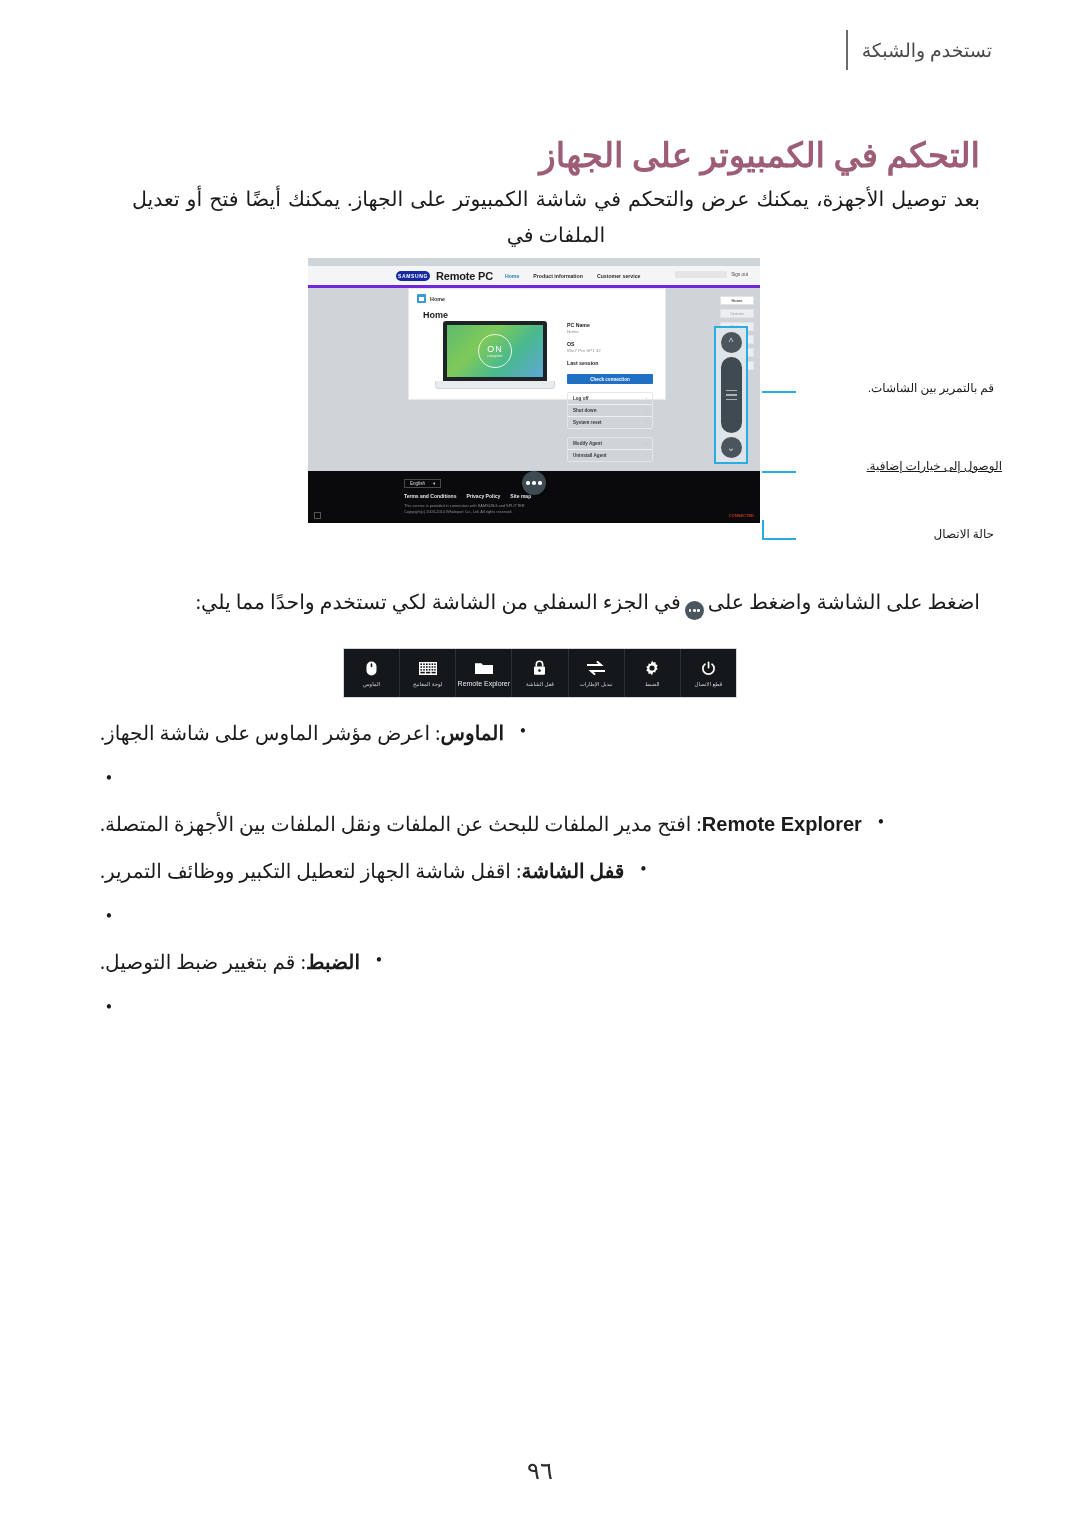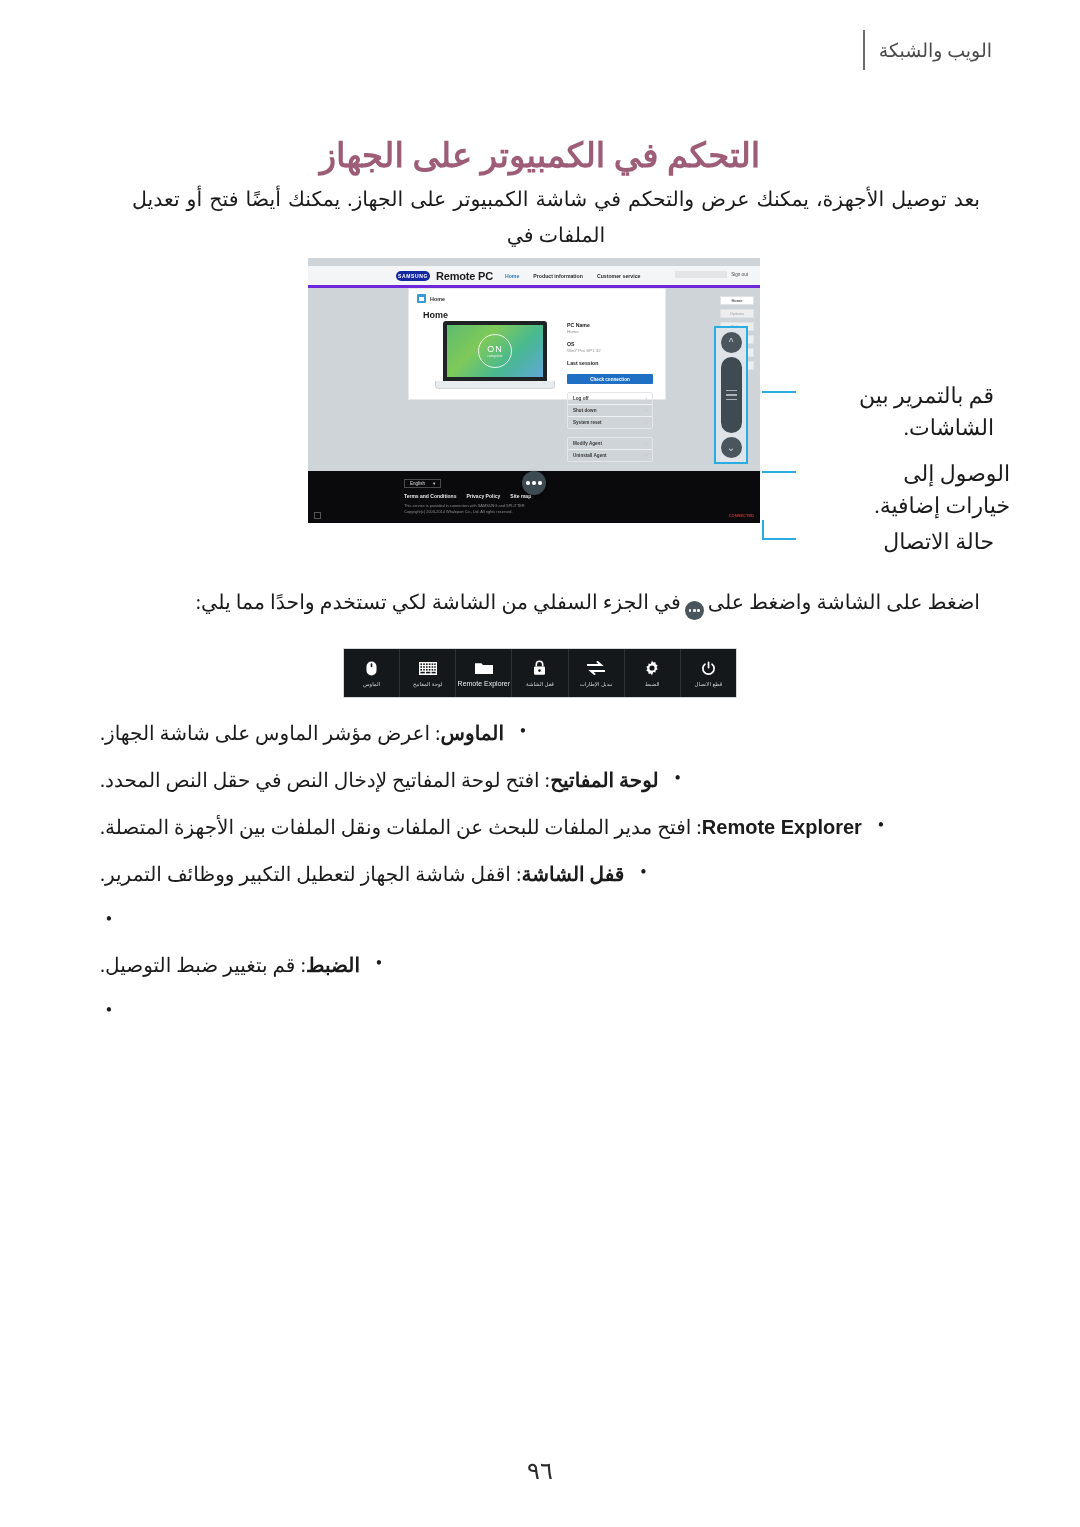--- a/index.html
+++ b/index.html
@@ -35,21 +35,21 @@
     background: #6b6b6b;
     display: block;
   }
 
   
   .chapter-title {
     position: absolute;
     top: 112px;
     right: 100px;
     left: 100px;
-    text-align: center;
+    text-align: right;
     font-size: 34px;
     font-weight: bold;
     color: #9d5d77;
     font-family: "Liberation Serif", serif;
     letter-spacing: 0.5px;
   }
 
   
   .intro {
     position: absolute;
@@ -222,21 +222,21 @@
   }
   .scrollctl .bar em { display: block; width: 11px; height: 1.4px; background: #aab2b8; }
 
   
   .leader { position: absolute; background: #2aabe2; height: 2px; }
   .leader-v { position: absolute; background: #2aabe2; width: 2px; }
 
   .callout {
     position: absolute;
     font-family: "Liberation Serif", serif;
-    font-size: 22px;
+    font-size: 12px;
     color: #1b1b1b;
     line-height: 1.45;
     text-align: right;
     direction: rtl;
   }
 
   
   .midpara {
     position: absolute;
     top: 585px; right: 100px; left: 100px;
@@ -299,21 +299,21 @@
   .pagenum {
     position: absolute; bottom: 42px; left: 0; width: 100%;
     text-align: center; font-size: 24px; color: #2b2b2b;
     font-family: "Liberation Serif", serif;
   }
 </style>
 </head>
 <body>
 
 <div class="page-header">
-  <span class="hdr-text">الويب والشبكة</span>
+  <span class="hdr-text">تستخدم والشبكة</span>
   <span class="hdr-rule"></span>
 </div>
 
 <h1 class="chapter-title">التحكم في الكمبيوتر على الجهاز</h1>
 
 <div class="intro">
   <span class="l1">بعد توصيل الأجهزة، يمكنك عرض والتحكم في شاشة الكمبيوتر على الجهاز. يمكنك أيضًا فتح أو تعديل الملفات في</span>
   <span class="l2">الكمبيوتر ونقلها إلى الجهاز.</span>
 </div>
 
@@ -434,21 +434,21 @@
       <span class="rnd">⌄</span>
     </div>
   </div>
 
   <div class="leader" style="left:762px; top:133px; width:34px;"></div>
   <div class="leader" style="left:762px; top:213px; width:34px;"></div>
   <div class="leader" style="left:762px; top:280px; width:34px;"></div>
   <div class="leader-v" style="left:762px; top:262px; height:20px;"></div>
 
   <div class="callout" style="right:86px; top:122px; width:190px;">قم بالتمرير بين الشاشات.</div>
-  <div class="callout" style="right:70px; top:200px; width:170px;">الوصول إلى خيارات إضافية.</div>
+  <div class="callout" style="right:78px; top:200px; width:170px;text-decoration:underline;">الوصول إلى خيارات إضافية.</div>
   <div class="callout" style="right:86px; top:268px; width:190px;">حالة الاتصال</div>
 </div>
 
 <div class="midpara">
   <span>اضغط على الشاشة واضغط على</span><span class="inline-dots">
       <i></i>
       <i></i>
       <i></i>
     </span><span>في الجزء السفلي من الشاشة لكي تستخدم واحدًا مما يلي:</span>
 </div>
@@ -549,21 +549,20 @@
 
 <div class="bullets">
 
   <div class="bullet">
     <span class="dot">•</span>
     <span class="btext"><span class="term">الماوس</span><span>: اعرض مؤشر الماوس على شاشة الجهاز.</span></span>
   </div>
 
   <div class="bullet">
     <span class="dot">•</span>
-    <span class="btext"><span class="term">لوحة المفاتيح</span><span>: افتح لوحة المفاتيح لإدخال النص في حقل النص المحدد.</span></span>
   </div>
 
   <div class="bullet">
     <span class="dot">•</span>
     <span class="btext"><span class="term latin">Remote Explorer</span><span>: افتح مدير الملفات للبحث عن الملفات ونقل الملفات بين الأجهزة المتصلة.</span></span>
   </div>
 
   <div class="bullet">
     <span class="dot">•</span>
     <span class="btext"><span class="term">قفل الشاشة</span><span>: اقفل شاشة الجهاز لتعطيل التكبير ووظائف التمرير.</span></span>

